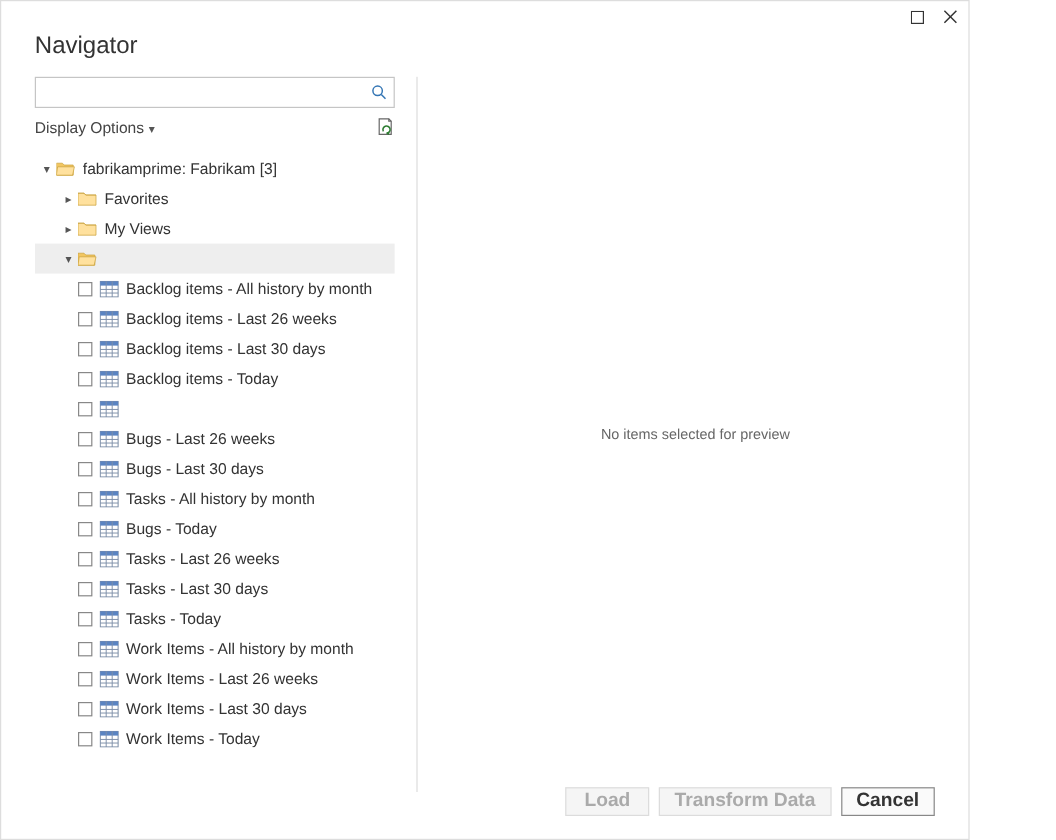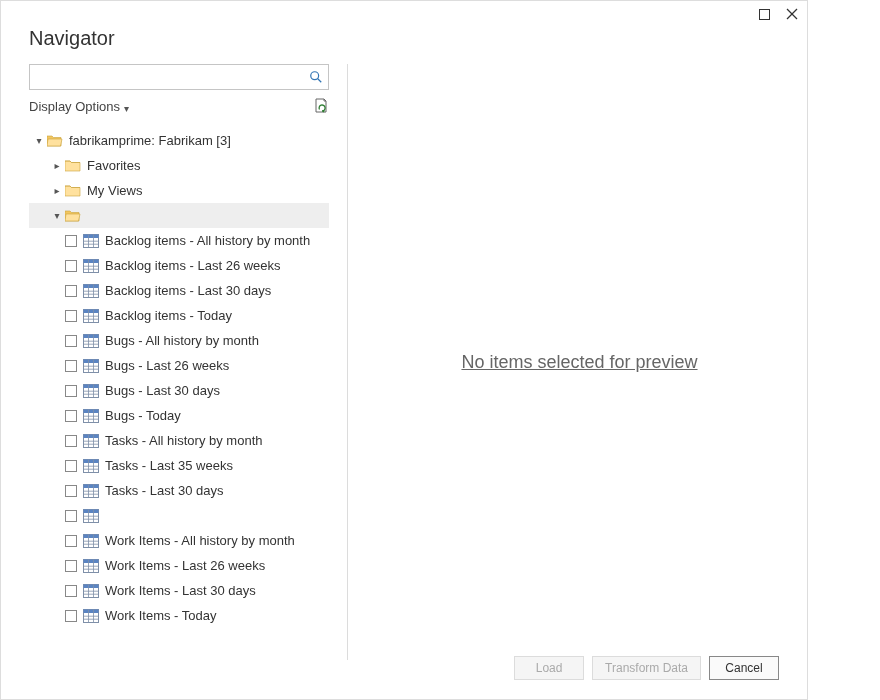--- a/index.html
+++ b/index.html
@@ -152,46 +152,45 @@
   }
 
   
   .right {
     flex: 1;
     display: flex;
     align-items: center;
     justify-content: center;
   }
   .placeholder {
-    font-size: 18px;
+    font-size: 12px;
     color: #666;
-    text-decoration: underline;
   }
 
   
   .footer {
     position: absolute;
     left: 0; right: 0; bottom: 0;
     height: 50px;
     display: flex;
     align-items: center;
     justify-content: flex-end;
     padding: 0 28px 12px 0;
     gap: 8px;
   }
   .btn {
     height: 24px;
     min-width: 70px;
     padding: 0 12px;
     border: 1px solid #b6b6b6;
     background: #fafafa;
-    font-size: 12px;
+    font-size: 16px;
     color: #333;
     cursor: pointer;
-    display:flex; align-items:center; justify-content:center;
+    display:flex; align-items:center; justify-content:center;font-weight:bold;
   }
   .btn:disabled, .btn.disabled {
     border-color: #dcdcdc;
     color: #aaa;
     background: #f5f5f5;
     cursor: default;
   }
   .btn.primary { border-color:#888; }
 </style>
 </head>
@@ -345,21 +344,20 @@
             <span class="table-icon">
               <svg width="16" height="14" viewBox="0 0 16 14">
                 <rect x="0.5" y="0.5" width="15" height="13" fill="#fff" stroke="#7e8fa8" stroke-width="1"></rect>
                 <rect x="0.5" y="0.5" width="15" height="3.5" fill="#5a84c2"></rect>
                 <line x1="0.5" y1="7.2" x2="15.5" y2="7.2" stroke="#7e8fa8" stroke-width="0.8"></line>
                 <line x1="0.5" y1="10.2" x2="15.5" y2="10.2" stroke="#7e8fa8" stroke-width="0.8"></line>
                 <line x1="5.5" y1="0.5" x2="5.5" y2="13.5" stroke="#7e8fa8" stroke-width="0.8"></line>
                 <line x1="10.5" y1="0.5" x2="10.5" y2="13.5" stroke="#7e8fa8" stroke-width="0.8"></line>
               </svg>
             </span>
-            <span class="label">Bugs - All history by month</span>
           </div>
           <div class="tree-row indent-2">
             <span class="checkbox"></span>
             <span class="table-icon">
               <svg width="16" height="14" viewBox="0 0 16 14">
                 <rect x="0.5" y="0.5" width="15" height="13" fill="#fff" stroke="#7e8fa8" stroke-width="1"></rect>
                 <rect x="0.5" y="0.5" width="15" height="3.5" fill="#5a84c2"></rect>
                 <line x1="0.5" y1="7.2" x2="15.5" y2="7.2" stroke="#7e8fa8" stroke-width="0.8"></line>
                 <line x1="0.5" y1="10.2" x2="15.5" y2="10.2" stroke="#7e8fa8" stroke-width="0.8"></line>
                 <line x1="5.5" y1="0.5" x2="5.5" y2="13.5" stroke="#7e8fa8" stroke-width="0.8"></line>
@@ -387,49 +385,49 @@
             <span class="table-icon">
               <svg width="16" height="14" viewBox="0 0 16 14">
                 <rect x="0.5" y="0.5" width="15" height="13" fill="#fff" stroke="#7e8fa8" stroke-width="1"></rect>
                 <rect x="0.5" y="0.5" width="15" height="3.5" fill="#5a84c2"></rect>
                 <line x1="0.5" y1="7.2" x2="15.5" y2="7.2" stroke="#7e8fa8" stroke-width="0.8"></line>
                 <line x1="0.5" y1="10.2" x2="15.5" y2="10.2" stroke="#7e8fa8" stroke-width="0.8"></line>
                 <line x1="5.5" y1="0.5" x2="5.5" y2="13.5" stroke="#7e8fa8" stroke-width="0.8"></line>
                 <line x1="10.5" y1="0.5" x2="10.5" y2="13.5" stroke="#7e8fa8" stroke-width="0.8"></line>
               </svg>
             </span>
+            <span class="label">Tasks - All history by month</span>
+          </div>
+          <div class="tree-row indent-2">
+            <span class="checkbox"></span>
+            <span class="table-icon">
+              <svg width="16" height="14" viewBox="0 0 16 14">
+                <rect x="0.5" y="0.5" width="15" height="13" fill="#fff" stroke="#7e8fa8" stroke-width="1"></rect>
+                <rect x="0.5" y="0.5" width="15" height="3.5" fill="#5a84c2"></rect>
+                <line x1="0.5" y1="7.2" x2="15.5" y2="7.2" stroke="#7e8fa8" stroke-width="0.8"></line>
+                <line x1="0.5" y1="10.2" x2="15.5" y2="10.2" stroke="#7e8fa8" stroke-width="0.8"></line>
+                <line x1="5.5" y1="0.5" x2="5.5" y2="13.5" stroke="#7e8fa8" stroke-width="0.8"></line>
+                <line x1="10.5" y1="0.5" x2="10.5" y2="13.5" stroke="#7e8fa8" stroke-width="0.8"></line>
+              </svg>
+            </span>
             <span class="label">Bugs - Today</span>
           </div>
           <div class="tree-row indent-2">
             <span class="checkbox"></span>
             <span class="table-icon">
               <svg width="16" height="14" viewBox="0 0 16 14">
                 <rect x="0.5" y="0.5" width="15" height="13" fill="#fff" stroke="#7e8fa8" stroke-width="1"></rect>
                 <rect x="0.5" y="0.5" width="15" height="3.5" fill="#5a84c2"></rect>
                 <line x1="0.5" y1="7.2" x2="15.5" y2="7.2" stroke="#7e8fa8" stroke-width="0.8"></line>
                 <line x1="0.5" y1="10.2" x2="15.5" y2="10.2" stroke="#7e8fa8" stroke-width="0.8"></line>
                 <line x1="5.5" y1="0.5" x2="5.5" y2="13.5" stroke="#7e8fa8" stroke-width="0.8"></line>
                 <line x1="10.5" y1="0.5" x2="10.5" y2="13.5" stroke="#7e8fa8" stroke-width="0.8"></line>
               </svg>
             </span>
-            <span class="label">Tasks - All history by month</span>
-          </div>
-          <div class="tree-row indent-2">
-            <span class="checkbox"></span>
-            <span class="table-icon">
-              <svg width="16" height="14" viewBox="0 0 16 14">
-                <rect x="0.5" y="0.5" width="15" height="13" fill="#fff" stroke="#7e8fa8" stroke-width="1"></rect>
-                <rect x="0.5" y="0.5" width="15" height="3.5" fill="#5a84c2"></rect>
-                <line x1="0.5" y1="7.2" x2="15.5" y2="7.2" stroke="#7e8fa8" stroke-width="0.8"></line>
-                <line x1="0.5" y1="10.2" x2="15.5" y2="10.2" stroke="#7e8fa8" stroke-width="0.8"></line>
-                <line x1="5.5" y1="0.5" x2="5.5" y2="13.5" stroke="#7e8fa8" stroke-width="0.8"></line>
-                <line x1="10.5" y1="0.5" x2="10.5" y2="13.5" stroke="#7e8fa8" stroke-width="0.8"></line>
-              </svg>
-            </span>
-            <span class="label">Tasks - Last 35 weeks</span>
+            <span class="label">Tasks - Last 26 weeks</span>
           </div>
           <div class="tree-row indent-2">
             <span class="checkbox"></span>
             <span class="table-icon">
               <svg width="16" height="14" viewBox="0 0 16 14">
                 <rect x="0.5" y="0.5" width="15" height="13" fill="#fff" stroke="#7e8fa8" stroke-width="1"></rect>
                 <rect x="0.5" y="0.5" width="15" height="3.5" fill="#5a84c2"></rect>
                 <line x1="0.5" y1="7.2" x2="15.5" y2="7.2" stroke="#7e8fa8" stroke-width="0.8"></line>
                 <line x1="0.5" y1="10.2" x2="15.5" y2="10.2" stroke="#7e8fa8" stroke-width="0.8"></line>
                 <line x1="5.5" y1="0.5" x2="5.5" y2="13.5" stroke="#7e8fa8" stroke-width="0.8"></line>
@@ -443,20 +441,21 @@
             <span class="table-icon">
               <svg width="16" height="14" viewBox="0 0 16 14">
                 <rect x="0.5" y="0.5" width="15" height="13" fill="#fff" stroke="#7e8fa8" stroke-width="1"></rect>
                 <rect x="0.5" y="0.5" width="15" height="3.5" fill="#5a84c2"></rect>
                 <line x1="0.5" y1="7.2" x2="15.5" y2="7.2" stroke="#7e8fa8" stroke-width="0.8"></line>
                 <line x1="0.5" y1="10.2" x2="15.5" y2="10.2" stroke="#7e8fa8" stroke-width="0.8"></line>
                 <line x1="5.5" y1="0.5" x2="5.5" y2="13.5" stroke="#7e8fa8" stroke-width="0.8"></line>
                 <line x1="10.5" y1="0.5" x2="10.5" y2="13.5" stroke="#7e8fa8" stroke-width="0.8"></line>
               </svg>
             </span>
+            <span class="label">Tasks - Today</span>
           </div>
           <div class="tree-row indent-2">
             <span class="checkbox"></span>
             <span class="table-icon">
               <svg width="16" height="14" viewBox="0 0 16 14">
                 <rect x="0.5" y="0.5" width="15" height="13" fill="#fff" stroke="#7e8fa8" stroke-width="1"></rect>
                 <rect x="0.5" y="0.5" width="15" height="3.5" fill="#5a84c2"></rect>
                 <line x1="0.5" y1="7.2" x2="15.5" y2="7.2" stroke="#7e8fa8" stroke-width="0.8"></line>
                 <line x1="0.5" y1="10.2" x2="15.5" y2="10.2" stroke="#7e8fa8" stroke-width="0.8"></line>
                 <line x1="5.5" y1="0.5" x2="5.5" y2="13.5" stroke="#7e8fa8" stroke-width="0.8"></line>

